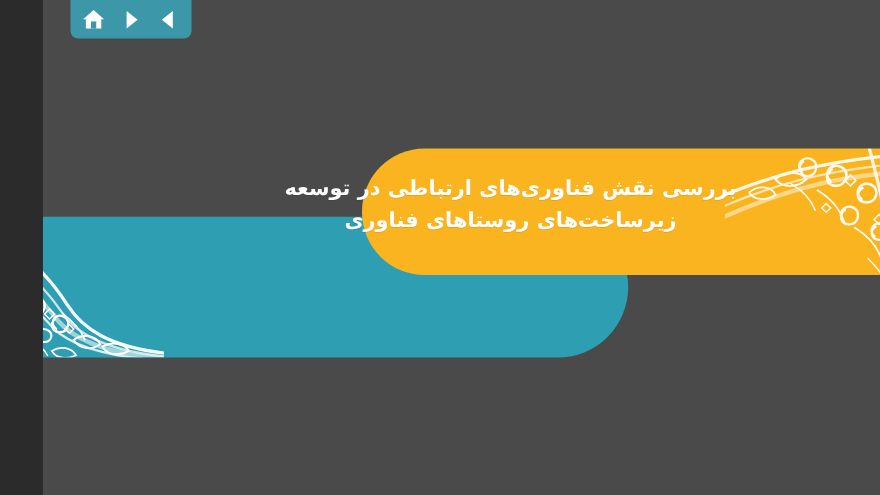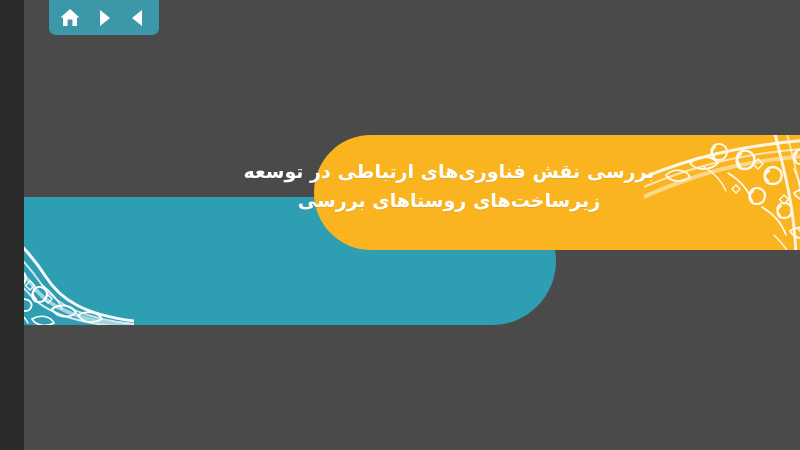--- a/index.html
+++ b/index.html
@@ -8,21 +8,20 @@
     padding: 0;
     background: #2b2b2b;
   }
   .stage {
     position: relative;
     width: 761px;
     height: 450px;
     overflow: hidden;
     background: #4a4a4a;
     font-family: "DejaVu Sans", "Liberation Sans", sans-serif;
-    padding-left: 15px;
   }
 
   
   .navbar {
     position: absolute;
     left: 25px;
     top: 0;
     width: 110px;
     height: 35px;
     background: #3c98a8;
@@ -180,21 +179,21 @@
           <path d="M118 72 C 128 78 138 88 142 100" stroke-width="1.5"></path>
           <path d="M60 32 C 70 38 78 46 82 56" stroke-width="1.4"></path>
           <path d="M150 34 C 156 46 160 60 160 74" stroke-width="1.4"></path>
           <path d="M130 100 C 136 106 142 112 144 118" stroke-width="1.3"></path>
         </g>
       </svg>
     </div>
 
     <div class="title-block">
       <span class="title-line">بررسی نقش فناوری‌های ارتباطی در توسعه</span>
-      <span class="title-line">زیرساخت‌های روستاهای بررسی</span>
+      <span class="title-line">زیرساخت‌های روستاهای فناوری</span>
     </div>
   </div>
 
   <div class="navbar">
 
     <button class="nav-btn" title="قبلی">
       <span>
         <svg width="20" height="20" viewBox="0 0 20 20" xmlns="http://www.w3.org/2000/svg">
           <path d="M14 2 L4 10 L14 18 Z" fill="#ffffff"></path>
         </svg>

